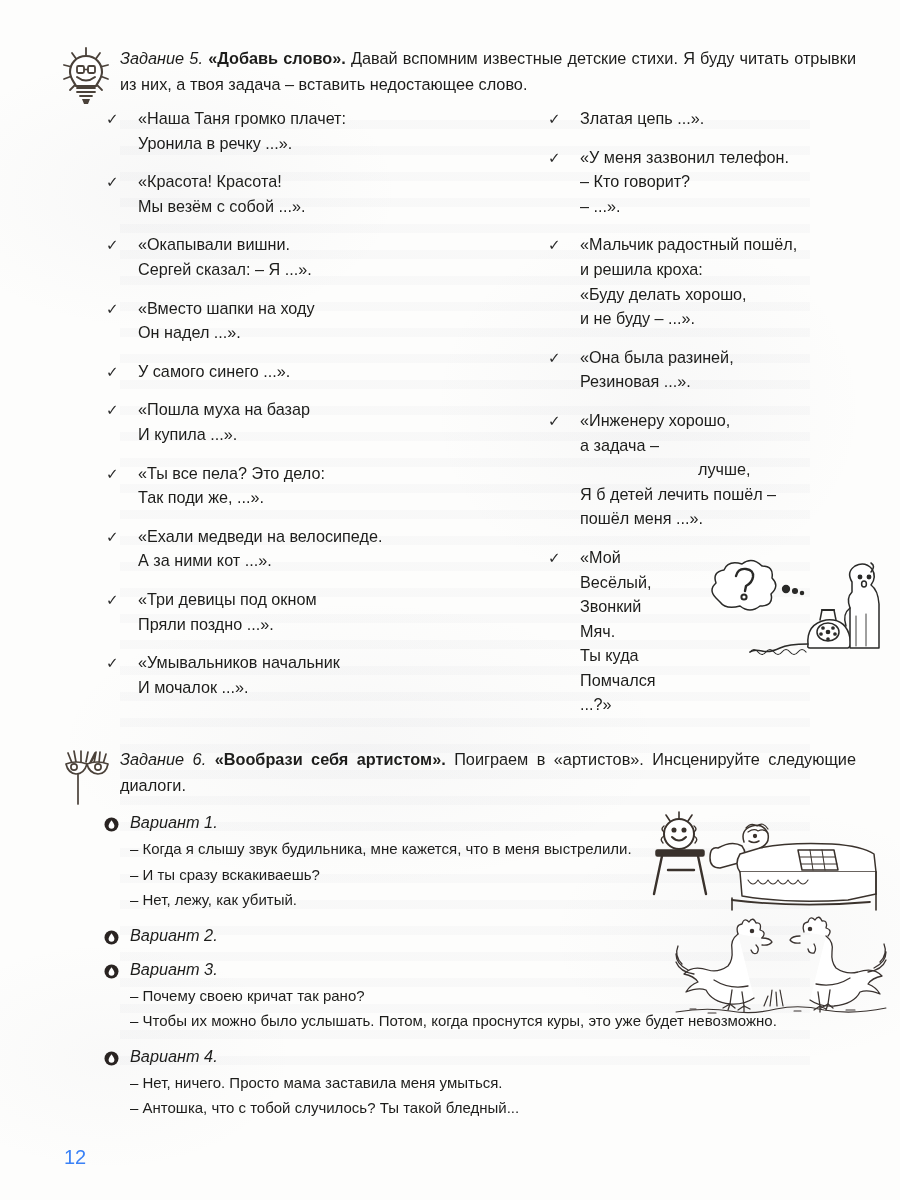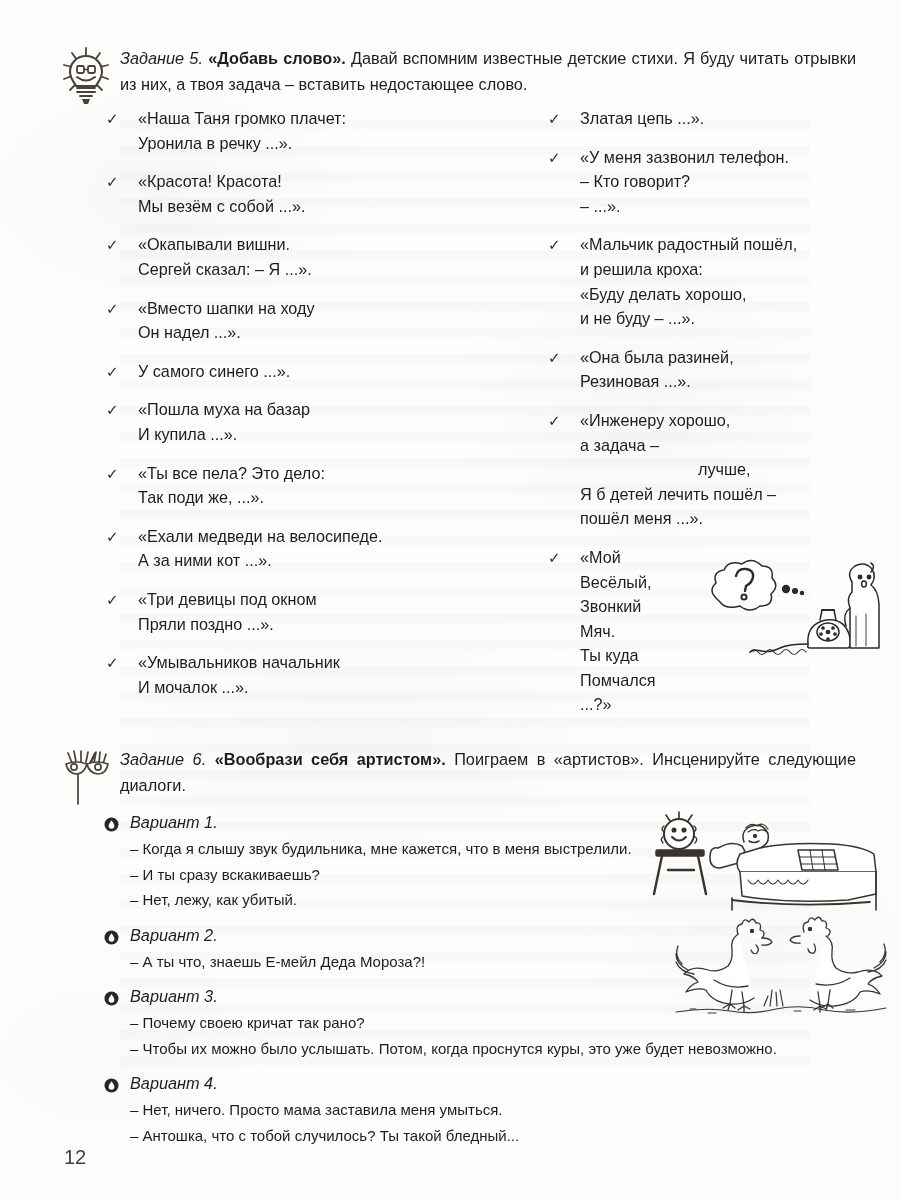--- a/index.html
+++ b/index.html
@@ -150,21 +150,21 @@
   .illus { position: absolute; z-index: 3; }
   #illus-phone   { left: 700px; top: 552px;  width: 180px; height: 110px; }
   #illus-bed     { left: 648px; top: 810px;  width: 242px; height: 105px; }
   #illus-roosters{ left: 668px; top: 912px;  width: 226px; height: 108px; }
 
   .page-number {
     position: absolute;
     left: 64px;
     top: 1146px;
     font-size: 20px;
-    color: #404040;
+    color: #3b82f6;
     z-index: 4;
   }
 
   .spacer-6 { height: 16px; }
 </style>
 </head>
 <body>
 
 <div id="page">
 
@@ -337,21 +337,20 @@
               <span class="vline nojust">– И ты сразу вскакиваешь?</span>
               <span class="vline nojust">– Нет, лежу, как убитый.</span>
             </div>
           </div>
           <div class="variant">
             <div class="variant-head"><span class="vbullet"><svg viewBox="0 0 15 15" width="15" height="15">
                   <circle cx="7.5" cy="7.5" r="7" fill="#2a2422"></circle>
                   <path d="M7.5 3.2 C5.3 6.4 4.6 7.6 4.6 8.8 a2.9 2.9 0 0 0 5.8 0 C10.4 7.6 9.7 6.4 7.5 3.2 Z" fill="#ffffff"></path>
                 </svg></span><span>Вариант 2.</span></div>
             <div class="variant-lines">
-              <span class="vline nojust">– А ты что, знаешь Е-мейл Деда Мороза?!</span>
             </div>
           </div>
           <div class="variant">
             <div class="variant-head"><span class="vbullet"><svg viewBox="0 0 15 15" width="15" height="15">
                   <circle cx="7.5" cy="7.5" r="7" fill="#2a2422"></circle>
                   <path d="M7.5 3.2 C5.3 6.4 4.6 7.6 4.6 8.8 a2.9 2.9 0 0 0 5.8 0 C10.4 7.6 9.7 6.4 7.5 3.2 Z" fill="#ffffff"></path>
                 </svg></span><span>Вариант 3.</span></div>
             <div class="variant-lines">
               <span class="vline nojust">– Почему своею кричат так рано?</span>
               <span class="vline">– Чтобы их можно было услышать. Потом, когда проснутся куры, это уже будет невозможно.</span>

